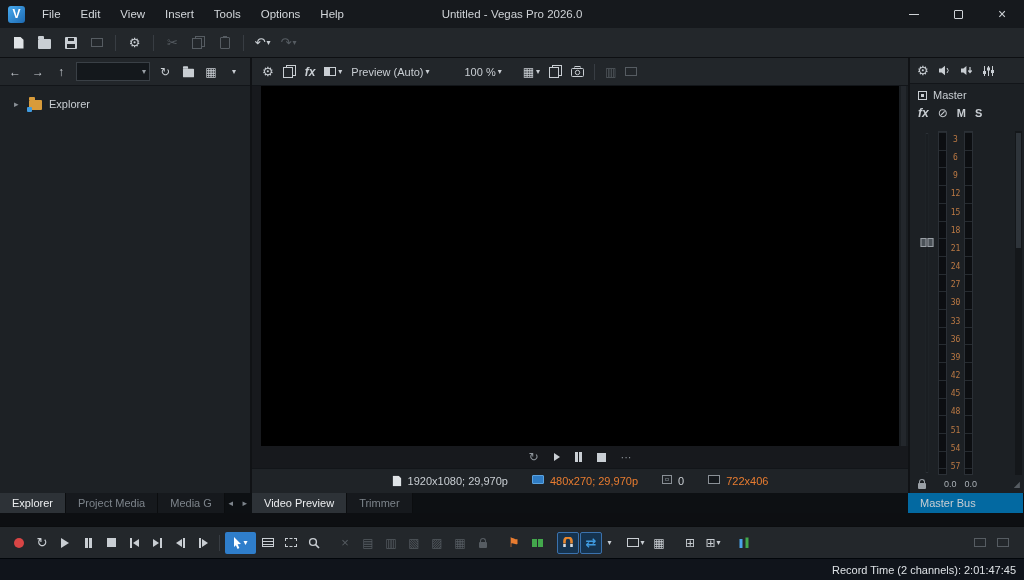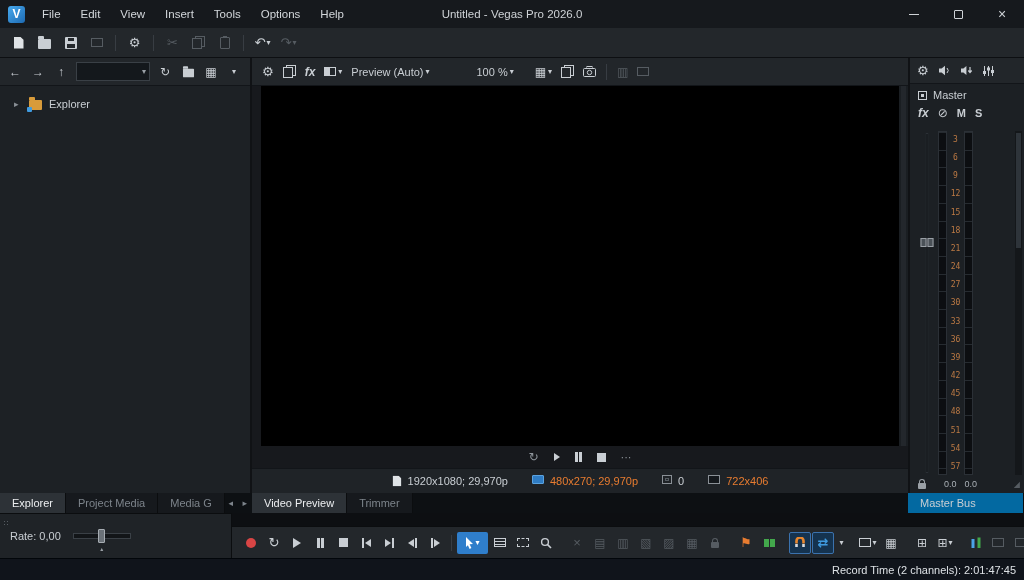--- a/index.html
+++ b/index.html
@@ -272,21 +272,21 @@
             <span class="fx-label">fx</span>
           </button>
         <button class="pbtn">
             <span class="ic-split"></span>
             <span class="dd">▾</span>
           </button>
         <button class="pbtn">
             <span>Preview (Auto)</span>
             <span class="dd">▾</span>
           </button>
-        <button class="pbtn" style="margin-left:38px">
+        <button class="pbtn" style="margin-left:26px">
             <span>100 %</span>
             <span class="dd">▾</span>
           </button>
         <button class="pbtn" style="margin-left:12px">
             <span class="glyph12">▦</span>
             <span class="dd">▾</span>
           </button>
         <button class="pbtn">
             <span class="ic-copy"></span>
           </button>
@@ -460,28 +460,20 @@
     <div class="tabs-center">
       <span class="tab active">Video Preview</span>
       <span class="tab">Trimmer</span>
     </div>
     <div class="tabs-right">
       <span class="tab bus">Master Bus</span>
     </div>
   </div>
 
   <div class="bottom-row">
-    <div class="rate-panel">
-      <span class="dock-grip"></span>
-      <span>Rate: 0,00</span>
-      <div class="rate-slider">
-        <div class="rate-handle"></div>
-        <span class="rate-marker">▴</span>
-      </div>
-    </div>
 
     <div class="bbar-col">
       <div class="timeline-strip"></div>
       <div class="bbar">
         <div class="bgroup">
           <button class="bbtn">
               <span class="circ"></span>
             </button>
           <button class="bbtn">
               <span class="glyph13">↻</span>

